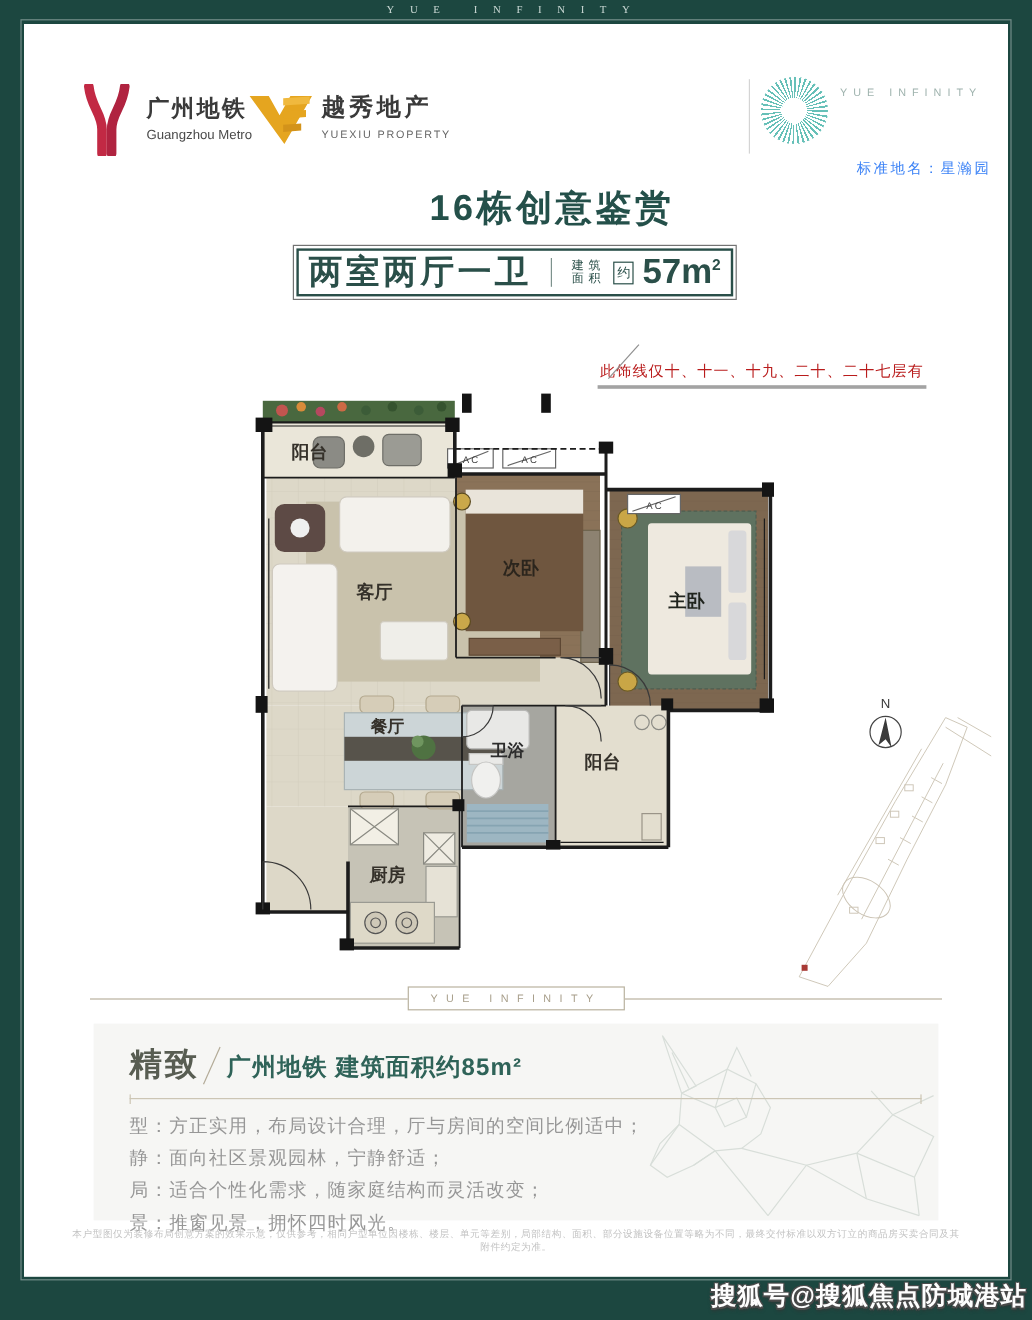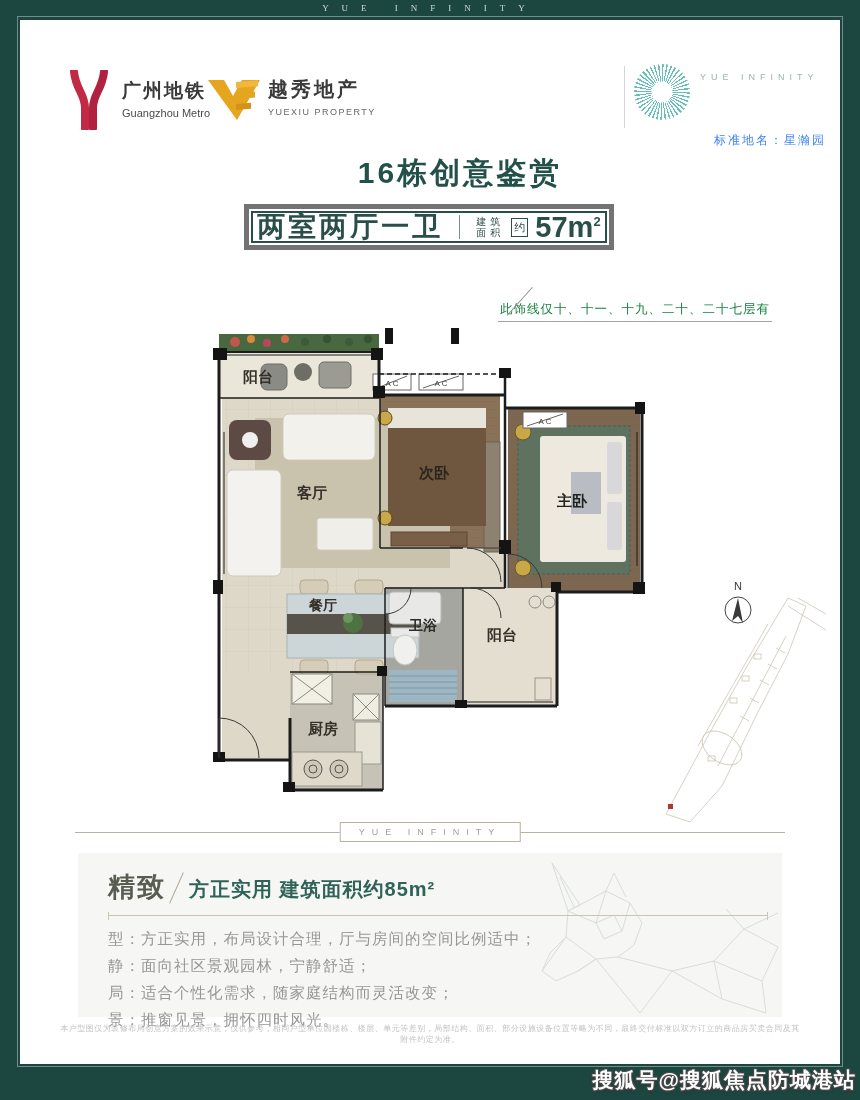--- a/index.html
+++ b/index.html
@@ -20,30 +20,30 @@
   .sunburst{position:absolute;left:614px;top:44px;width:56px;height:56px;border-radius:50%;
     background:
       radial-gradient(circle at center,#ffffff 0 26%,rgba(255,255,255,0) 27%),
       repeating-conic-gradient(#66c0b8 0deg 3.5deg,#ffffff 3.5deg 9deg);}
   .brand-block{position:absolute;left:680px;top:46px;width:126px;text-align:left;}
   .brand-cn{font-size:24px;color:#4e4e4e;letter-spacing:3px;font-family:"Liberation Serif",serif;}
   .brand-en{font-size:9px;color:#9fb3ae;letter-spacing:5px;margin-top:6px;}
   .brand-std{position:absolute;left:640px;top:112px;width:166px;text-align:right;font-size:12px;color:#3b82f6;letter-spacing:2px;}
   
   .main-title{position:absolute;left:0;top:133px;width:100%;text-align:center;font-size:30px;font-weight:bold;color:#24504a;letter-spacing:3px;margin-left:30px;}
-  .spec-box{position:absolute;left:224px;top:184px;width:370px;height:46px;border:5px solid #737373;padding:2px;box-sizing:border-box;}
+  .spec-box{position:absolute;left:224px;top:184px;width:370px;height:46px;border:1px solid #737373;padding:2px;box-sizing:border-box;}
   .spec-inner{width:100%;height:100%;border:2px solid #2a4f49;box-sizing:border-box;display:flex;align-items:center;justify-content:center;}
   .spec-layout{font-size:28px;font-weight:bold;color:#2a4f49;letter-spacing:3px;}
   .spec-sep{width:1px;height:24px;background:#7d928d;margin:0 16px;}
   .spec-area-label{display:flex;flex-direction:column;line-height:11px;font-size:10px;color:#2a4f49;letter-spacing:4px;}
   .spec-approx{border:1px solid #2a4f49;font-size:11px;color:#2a4f49;padding:1px 2px;margin:0 7px;}
   .spec-value{font-size:29px;font-weight:bold;color:#2a4f49;}
   .spec-value sup{font-size:13px;}
   
-  .plan-note{position:absolute;left:478px;top:281px;font-size:12.5px;color:#15803d;border-bottom:1px solid #a3a3a3;padding:0 2px 3px 2px;letter-spacing:1px;}
+  .plan-note{position:absolute;left:478px;top:281px;font-size:12.5px;color:#b91c1c;border-bottom:3px solid #a3a3a3;padding:0 2px 3px 2px;letter-spacing:1px;}
   .leader{position:absolute;left:449px;top:295px;width:38px;height:1px;background:#8f8f8f;transform:rotate(132deg);transform-origin:right center;}
   
   .floorplan{position:absolute;left:185px;top:302px;}
   .siteplan{position:absolute;left:618px;top:556px;}
   
   .mid-divider{position:absolute;left:55px;top:812px;width:710px;border-top:1px solid #b9b29f;}
   .mid-label{position:absolute;left:50%;top:-11px;transform:translateX(-50%);background:#fff;border:1px solid #b9b29f;padding:4px 18px;font-size:9px;letter-spacing:7px;color:#a89f8b;white-space:nowrap;}
   
   .panel{position:absolute;left:58px;top:833px;width:704px;height:164px;background:#f6f6f4;}
   .unicorn{position:absolute;right:0;top:0;}
@@ -324,21 +324,21 @@
             <path d="M74,70 L92,62 L100,78 L82,86 Z"></path>
             <path d="M46,58 L74,70 M84,38 L74,70 M108,50 L100,78 M44,84 L74,106 M56,118 L74,106 M20,118 L44,84"></path>
             <path d="M96,104 L150,118 L200,146 L244,160 M74,106 L118,160"></path>
             <path d="M118,160 L150,118 L192,108 L240,128 L244,160 M192,108 L200,146 M192,108 L222,76 L256,94 L240,128 M222,76 L204,56 M222,76 L256,60"></path>
           </g>
         </svg>
       </div>
       <div class="headline">
         <span class="hl-bold">精致</span>
         <span class="hl-slash"></span>
-        <span class="hl-rest">方正实用 建筑面积约85m²</span>
+        <span class="hl-rest">广州地铁 建筑面积约85m²</span>
       </div>
       <div class="hl-rule"></div>
       <div class="feature-lines">
         <div>型：方正实用，布局设计合理，厅与房间的空间比例适中；</div>
         <div>静：面向社区景观园林，宁静舒适；</div>
         <div>局：适合个性化需求，随家庭结构而灵活改变；</div>
         <div>景：推窗见景，拥怀四时风光。</div>
       </div>
     </div>
 

